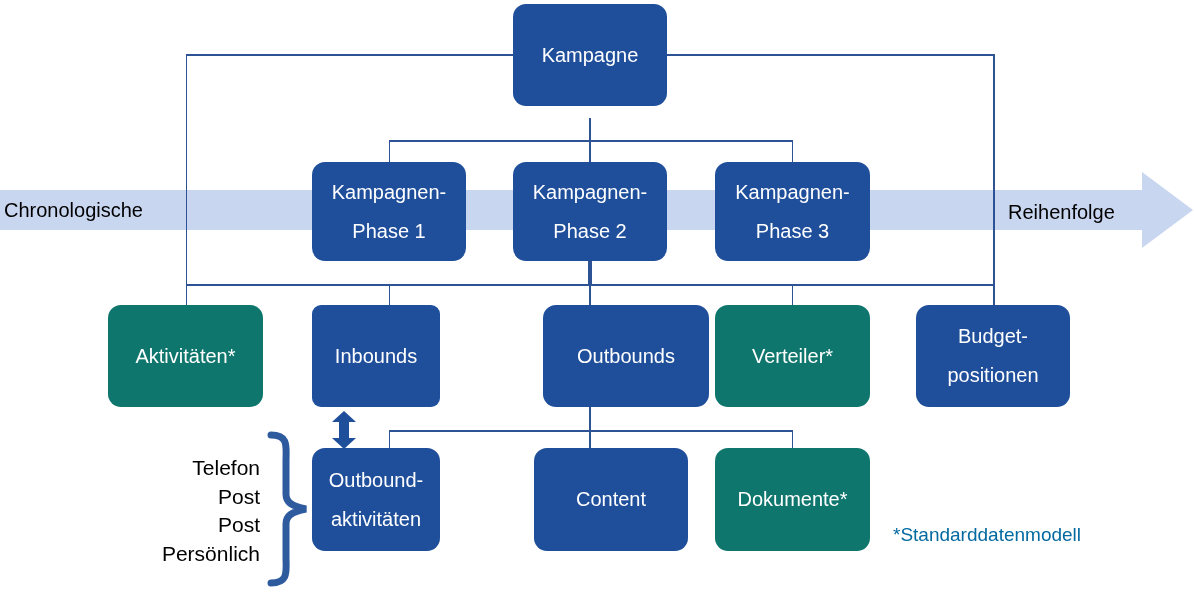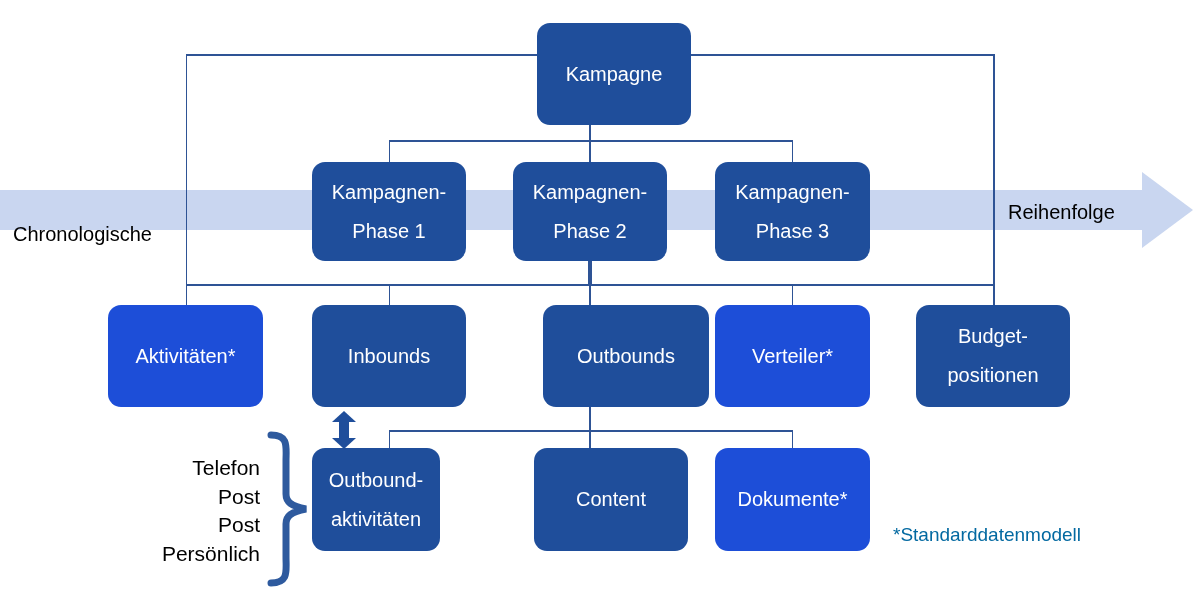--- a/index.html
+++ b/index.html
@@ -16,21 +16,21 @@
   .hline,.vline{position:absolute;background:#2E5395;z-index:1;}
   .hline{height:1.5px;}
   .vline{width:1.5px;}
   
   .node{
     position:absolute;z-index:2;border-radius:13px;
     display:flex;align-items:center;justify-content:center;text-align:center;
     color:#ffffff;font-size:20px;line-height:1.95;white-space:pre-line;
   }
   .blue{background:#1F4E9B;}
-  .yellow{background:#1d4ed8;}
+  .yellow{background:#0f766e;}
   
   .dblarrow{position:absolute;left:332px;top:411px;width:24px;height:38px;z-index:2;}
   .dblarrow .shaft{position:absolute;left:7px;top:9px;width:10px;height:20px;background:#1F4E9B;}
   .dblarrow .up{position:absolute;left:0;top:0;width:0;height:0;
     border-left:12px solid transparent;border-right:12px solid transparent;border-bottom:11px solid #1F4E9B;}
   .dblarrow .down{position:absolute;left:0;bottom:0;width:0;height:0;
     border-left:12px solid transparent;border-right:12px solid transparent;border-top:11px solid #1F4E9B;}
   
   .channels{position:absolute;left:100px;top:454px;width:160px;z-index:3;
     text-align:right;color:#000;font-size:21px;line-height:28.6px;}
@@ -38,21 +38,21 @@
   
   .footnote{position:absolute;left:893px;top:524px;z-index:3;color:#0369a1;font-size:19px;white-space:nowrap;}
 </style>
 </head>
 <body>
 
 <div class="canvas">
 
   <div class="band"></div>
   <div class="band-head"></div>
-  <div class="tl-label" style="left:13px;top:190px;margin-top:24px;">Chronologische</div>
+  <div class="tl-label" style="left:4px;top:190px;">Chronologische</div>
   <div class="tl-label" style="left:1008px;top:192px;">Reihenfolge</div>
 
   <div class="hline" style="left:186px;top:54px;width:808px;"></div>
   <div class="vline" style="left:185.5px;top:54px;height:251px;"></div>
   <div class="vline" style="left:993px;top:54px;height:251px;"></div>
 
   <div class="vline" style="left:589px;top:118px;height:23px;"></div>
   <div class="hline" style="left:389px;top:140px;width:404px;"></div>
   <div class="vline" style="left:388.5px;top:140px;height:22px;"></div>
   <div class="vline" style="left:589px;top:140px;height:22px;"></div>
@@ -63,31 +63,31 @@
   <div class="vline" style="left:587.5px;top:261px;height:24px;width:4px;"></div>
   <div class="vline" style="left:589px;top:284px;height:21px;"></div>
   <div class="vline" style="left:791.5px;top:284px;height:21px;"></div>
 
   <div class="vline" style="left:588.5px;top:407px;height:23px;width:2.5px;"></div>
   <div class="hline" style="left:389px;top:430px;width:403px;"></div>
   <div class="vline" style="left:388.5px;top:430px;height:18px;"></div>
   <div class="vline" style="left:589px;top:430px;height:18px;"></div>
   <div class="vline" style="left:791.5px;top:430px;height:18px;"></div>
 
-  <div class="node blue" style="left:513px;top:23px;width:154px;height:102px;margin-left:24px;">Kampagne</div>
+  <div class="node blue" style="left:513px;top:4px;width:154px;height:102px;">Kampagne</div>
 
   <div class="node blue" style="left:312px;top:162px;width:154px;height:99px;">Kampagnen-
 Phase 1</div>
   <div class="node blue" style="left:513px;top:162px;width:154px;height:99px;">Kampagnen-
 Phase 2</div>
   <div class="node blue" style="left:715px;top:162px;width:155px;height:99px;">Kampagnen-
 Phase 3</div>
 
   <div class="node yellow" style="left:108px;top:305px;width:155px;height:102px;">Aktivitäten*</div>
-  <div class="node blue" style="left:312px;top:305px;width:154px;height:102px;">Inbounds</div>
+  <div class="node blue" style="left:312px;top:305px;width:128px;height:102px;border-radius:9px;">Inbounds</div>
   <div class="node blue" style="left:543px;top:305px;width:166px;height:102px;">Outbounds</div>
   <div class="node blue" style="left:916px;top:305px;width:154px;height:102px;">Budget-
 positionen</div>
   <div class="node yellow" style="left:715px;top:305px;width:155px;height:102px;">Verteiler*</div>
 
   <div class="node blue" style="left:312px;top:448px;width:128px;height:103px;">Outbound-
 aktivitäten</div>
   <div class="node blue" style="left:513px;top:448px;width:154px;height:103px;margin-left:21px;">Content</div>
   <div class="node yellow" style="left:715px;top:448px;width:155px;height:103px;">Dokumente*</div>
 

